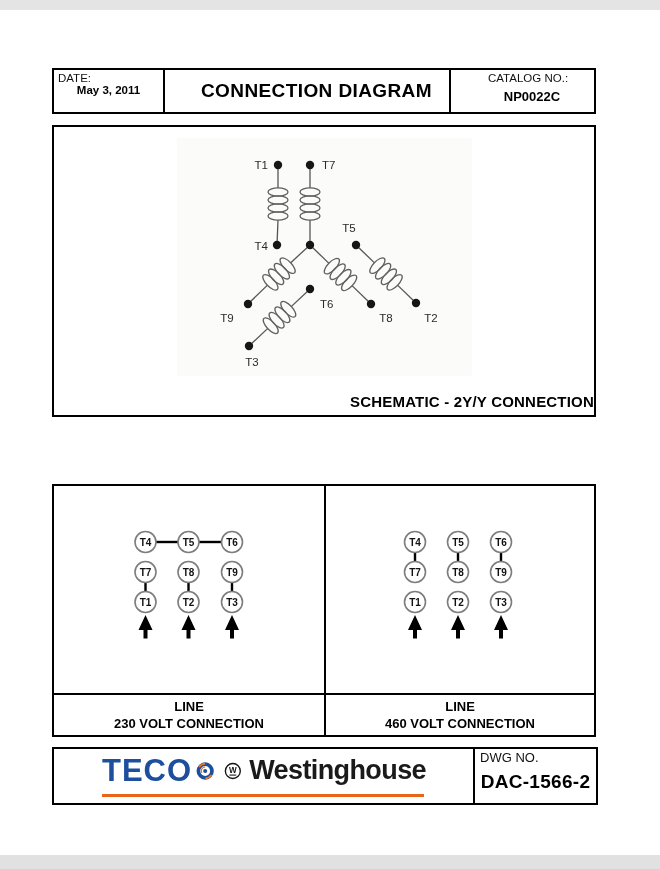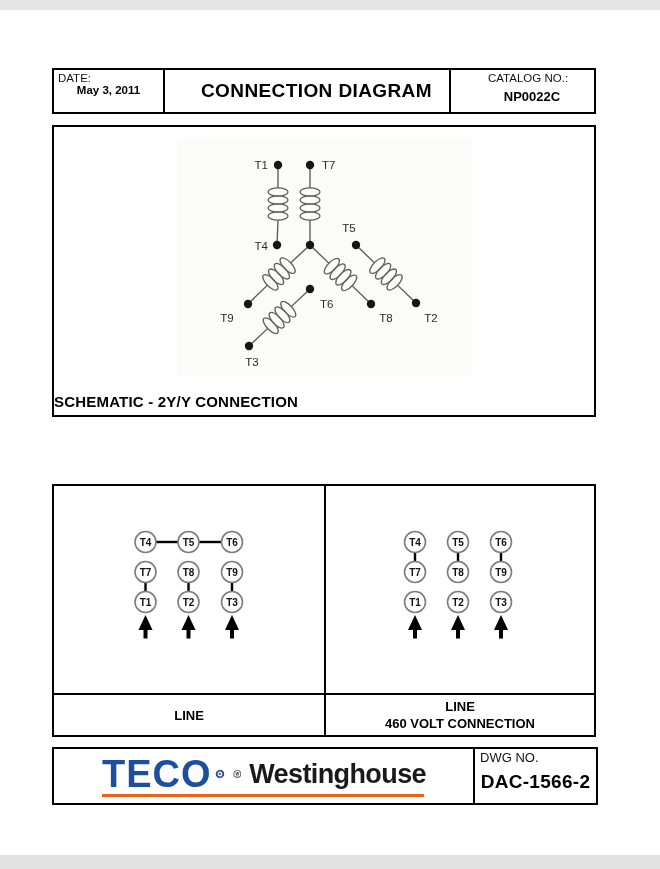--- a/index.html
+++ b/index.html
@@ -19,21 +19,21 @@
   #cell-title { width:267px; border-right:2px solid #000; display:flex; align-items:center; justify-content:center; }
   #cell-catalog { flex:1; padding:2px 18px; }
   .small-label { font-size:11.5px; color:#111; }
   .date-value { font-size:11.5px; font-weight:bold; text-align:center; }
   .doc-title { font-size:19px; font-weight:bold; letter-spacing:.4px; color:#000; }
   .catalog-value { font-size:13px; font-weight:bold; text-align:center; margin-top:5px; }
 
   
   #schematic-box { left:52px; top:125px; width:544px; height:292px; }
   #schematic-svg { position:absolute; left:0; top:0; }
-  .sch-caption { position:absolute; left:0; bottom:5px; width:100%; text-align:left;
+  .sch-caption { position:absolute; left:0; bottom:5px; width:100%; text-align:right;
                  font-size:15px; font-weight:bold; letter-spacing:.2px; color:#000; }
   .wire { stroke:#555; stroke-width:1.3; fill:none; }
   .coil-loop { stroke:#606060; stroke-width:1.3; fill:none; }
   .dot { fill:#161616; }
   .sch-label { font-size:11.5px; fill:#2b2b2b; }
 
   
   #across-heading { position:absolute; left:52px; top:458px; width:544px; text-align:center;
                     font-size:18px; font-weight:bold; letter-spacing:.4px; color:#000; }
   #connection-box { left:52px; top:484px; width:544px; height:253px; }
@@ -47,21 +47,21 @@
   .term-circle { fill:#fff; stroke:#7d7d7d; stroke-width:1.6; }
   .term-text { font-size:10px; font-weight:bold; fill:#111; text-anchor:middle; }
   .link { stroke:#000; stroke-width:2.4; }
   .arrow { fill:#000; }
 
   
   #footer-box { left:52px; top:747px; width:546px; height:58px; }
   #dwg-divider { position:absolute; left:419px; top:0; width:2px; height:100%; background:#000; }
   #logo-cell { position:absolute; left:0; top:0; width:419px; height:100%; }
   #logo-row { position:absolute; left:48px; top:6px; width:324px; display:flex; align-items:center; }
-  .teco-text { font-size:38px; font-weight:bold; color:#1d4f9f; letter-spacing:1px; line-height:1; }
+  .teco-text { font-size:31px; font-weight:bold; color:#1d4f9f; letter-spacing:1px; line-height:1; }
   .wh-text { font-size:27px; font-weight:bold; color:#1a1a1a; letter-spacing:-.6px; line-height:1; margin-left:8px; }
   #logo-underline { position:absolute; left:48px; top:45px; width:322px; height:3px; background:#e8651a; }
   #dwg-cell { position:absolute; left:421px; top:0; right:0; height:100%; padding:1px 5px; }
   .dwg-label { font-size:13px; color:#111; }
   .dwg-value { font-size:19px; font-weight:bold; text-align:center; margin-top:6px; letter-spacing:.3px; }
 </style>
 </head>
 <body>
 
 <div id="page">
@@ -232,20 +232,21 @@
         <circle class="term-circle" cx="447" cy="116" r="10.5"></circle>
           <text class="term-text" x="447" y="119.5">T3</text>
       </g>
     </svg>
 
     <div id="panel-divider"></div>
     <div id="label-divider"></div>
 
     <div class="panel-label" id="label-230">
       <div>LINE</div>
+      <div>230 VOLT CONNECTION</div>
     </div>
     <div class="panel-label" id="label-460">
       <div>LINE</div>
       <div>460 VOLT CONNECTION</div>
     </div>
   </div>
 
   <div class="box" id="footer-box">
     <div id="logo-cell">
       <div id="logo-row">

